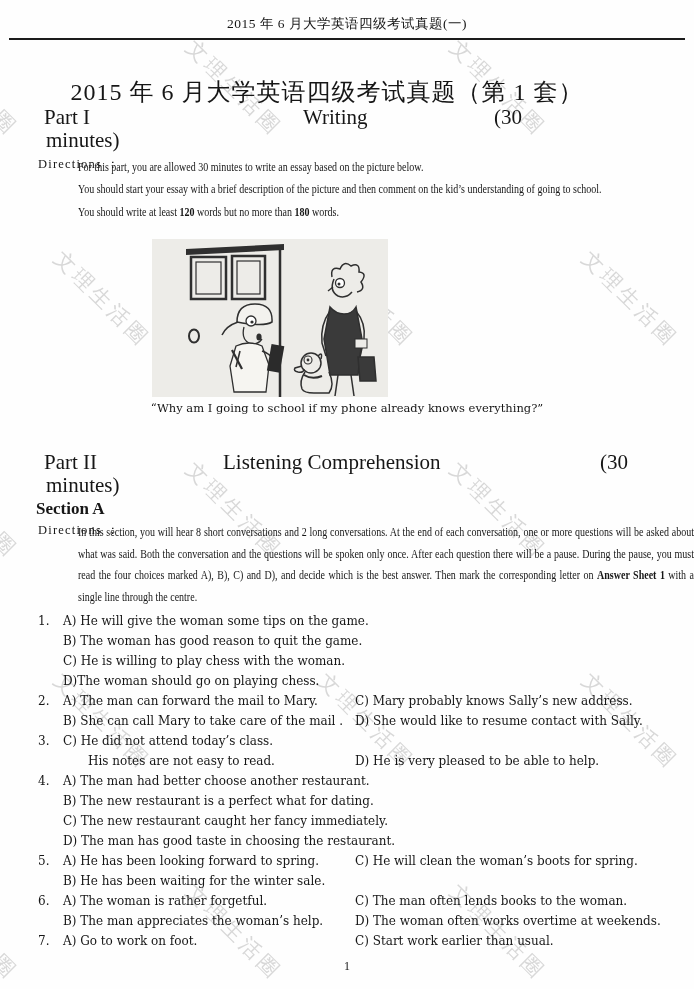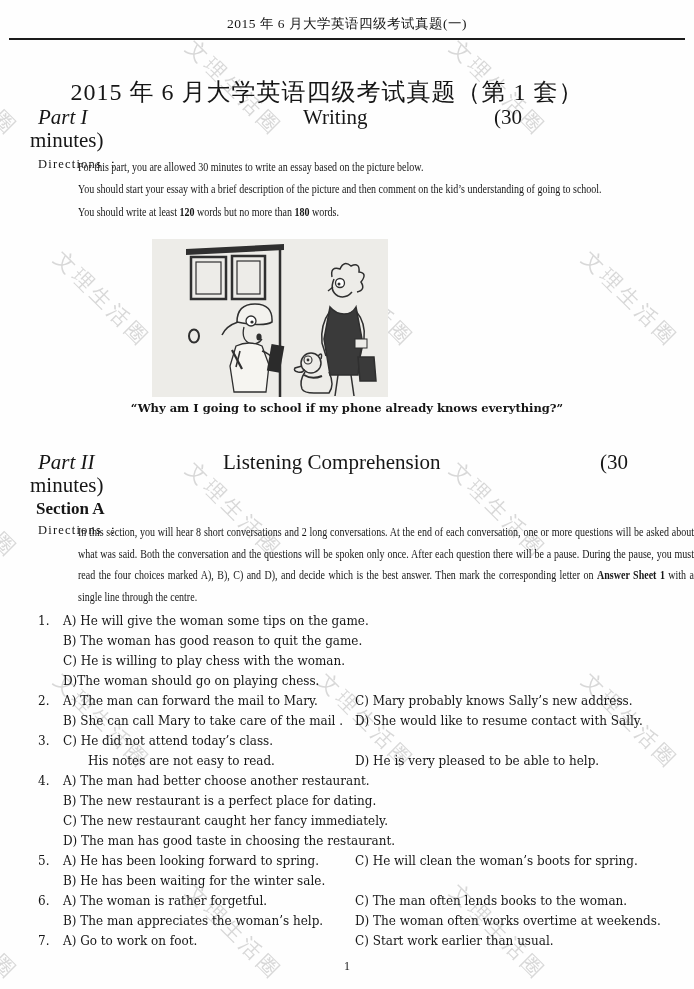--- a/index.html
+++ b/index.html
@@ -15,38 +15,38 @@
   .wm { position:absolute; white-space:nowrap;
         font-family:"DejaVu Sans", sans-serif; font-size:21px; letter-spacing:4px;
         transform:translate(-50%,-50%) rotate(45deg); }
   
   .content { position:relative; z-index:1; }
   .running-head { padding-top:15px; text-align:center; font-size:13.5px; letter-spacing:0.5px; }
   .head-rule { margin:5px 9px 0 9px; border-top:2px solid #1c1c1c; height:0; }
   .doc-title { margin-top:38px; text-align:center; font-size:24px; font-weight:normal;
                letter-spacing:1px; transform:translateX(-20px); line-height:28px; }
   .part-row { position:relative; height:23px; font-size:21px; line-height:23px; }
-  .part-label { position:absolute; left:38px;font-style:italic; }
+  .part-label { position:absolute; left:44px; }
   .part-title.p1 { position:absolute; left:303px; }
   .part-time.p1  { position:absolute; left:494px; }
   .part-title.p2 { position:absolute; left:223px; }
   .part-time.p2  { position:absolute; left:600px; }
-  .part-wrap { padding-left:30px; font-size:21px; line-height:23px; }
+  .part-wrap { padding-left:38px; font-size:21px; line-height:23px;margin-left:8px; }
   .section-head { padding-left:36px; font-size:17px; font-weight:bold; line-height:21px; margin-top:1px; }
   
   .directions { position:relative; padding-left:78px; font-size:12.5px; }
   .dir-label { position:absolute; left:38px; top:0; letter-spacing:1.2px; }
   .dir-body .dir-line { width:125%; transform:scaleX(0.8); transform-origin:0 0; line-height:22.4px; }
   .p2dir .dir-body .dir-line { line-height:21.5px; text-align:justify; }
   .dir-line b { font-weight:bold; }
   
   .cartoon-fig { margin:16px 0 0 152px; width:236px; }
   .cartoon-fig svg { display:block; }
   .cartoon-caption { margin-top:4px; text-align:center;
-    font-family:"DejaVu Serif", serif; font-size:11.5px; line-height:14px;font-weight:bold; }
+    font-family:"DejaVu Serif", serif; font-size:11.5px; line-height:14px; }
   
   .q-list { margin-top:3px; font-family:"DejaVu Serif", serif; font-size:12px; }
   .q-row { display:grid; grid-template-columns:25px 292px 1fr; padding-left:38px; line-height:20px; }
   .q-num { }
   .q-left.ind { padding-left:25px; }
   .q-left.wide { grid-column:2 / 4; }
   .q-right { }
   .page-num { margin-top:8px; text-align:center; font-size:12px; }
   .p2block { margin-top:36px; }
 </style>
@@ -200,21 +200,21 @@
             <span class="q-num"></span>
             <span class="q-left ind">His notes are not easy to read.</span>
             <span class="q-right">D) He is very pleased to be able to help.</span>
           </div>
           <div class="q-row">
             <span class="q-num">4.</span>
             <span class="q-left wide">A) The man had better choose another restaurant.</span>
           </div>
           <div class="q-row">
             <span class="q-num"></span>
-            <span class="q-left wide">B) The new restaurant is a perfect place for dating.</span>
+            <span class="q-left wide">B) The new restaurant is a perfect what for dating.</span>
           </div>
           <div class="q-row">
             <span class="q-num"></span>
             <span class="q-left wide">C) The new restaurant caught her fancy immediately.</span>
           </div>
           <div class="q-row">
             <span class="q-num"></span>
             <span class="q-left wide">D) The man has good taste in choosing the restaurant.</span>
           </div>
           <div class="q-row">

